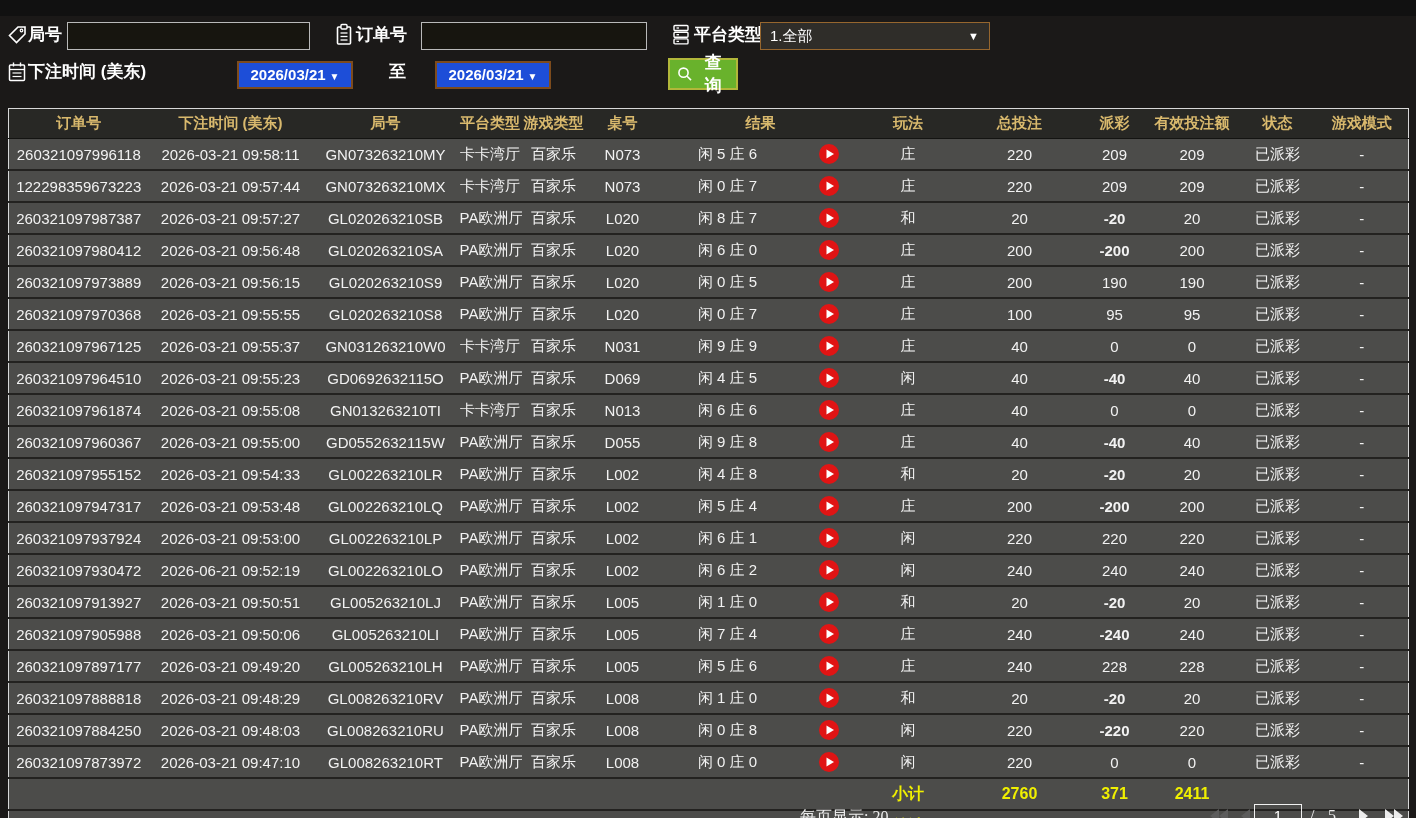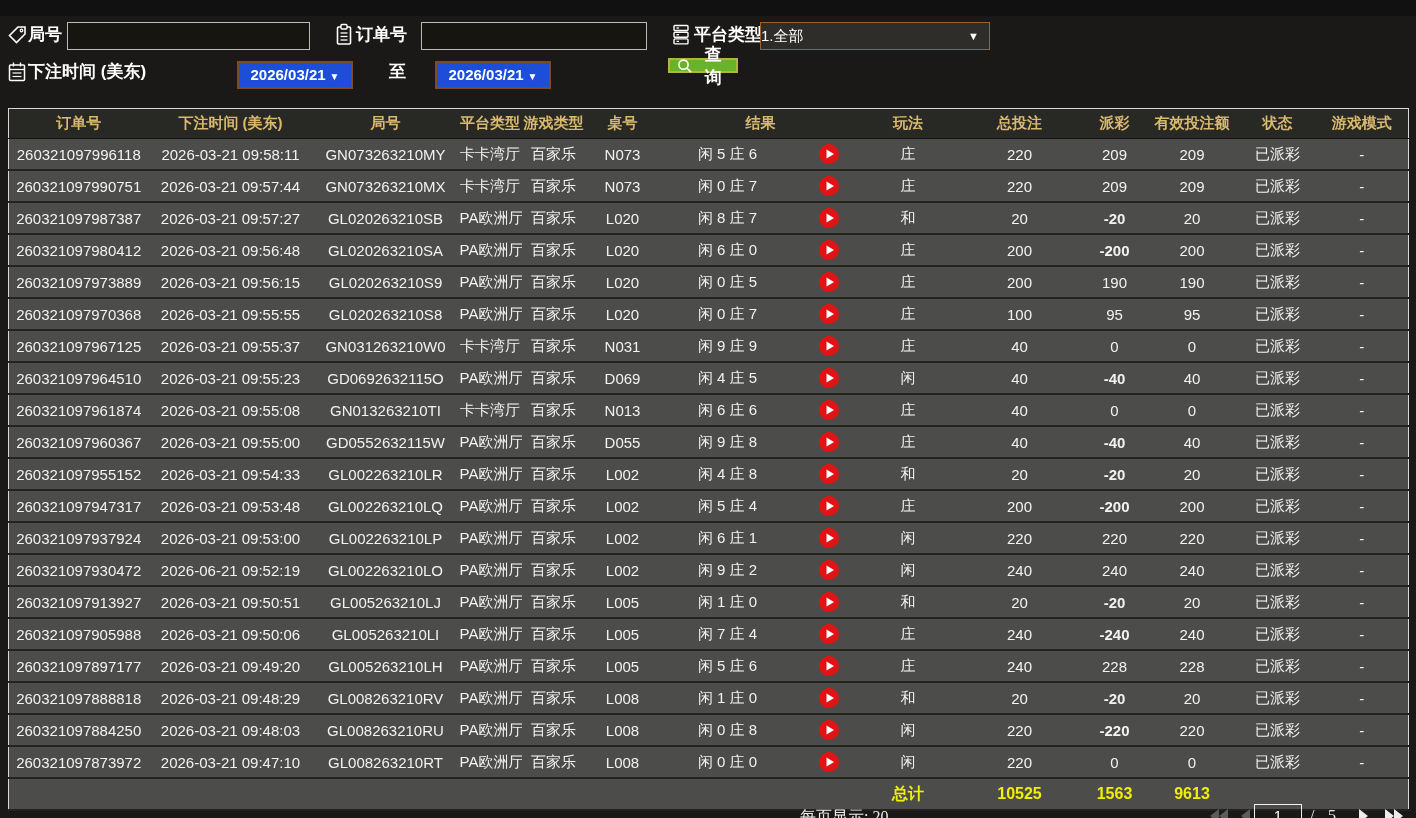--- a/index.html
+++ b/index.html
@@ -5,27 +5,27 @@
   html,body{margin:0;padding:0;background:#111;}
   .screen{position:relative;width:1416px;height:818px;background:#1b1918;overflow:hidden;
           font-family:"Liberation Sans","DejaVu Sans",sans-serif;margin-top:16px;}
   
   .ficon{position:absolute;}
   .flabel{position:absolute;color:#ffffff;font-weight:bold;font-size:17px;line-height:20px;}
   .txt{position:absolute;height:28px;background:#17150f;border:1px solid #b9b9b9;color:#fff;
        font-size:15px;padding:0 6px;box-sizing:border-box;}
   .selectbox{position:absolute;left:760px;top:6px;width:230px;height:28px;background:#2f2d29;
        border:1px solid #96662e;box-sizing:border-box;cursor:pointer;}
-  .selectbox .sel-text{color:#fff;font-size:15px;line-height:26px;display:block;}
+  .selectbox .sel-text{color:#fff;font-size:15px;line-height:26px;padding-left:9px;display:block;}
   .selectbox .arrow{position:absolute;right:10px;top:7px;color:#fff;font-size:11px;}
   .datebtn{position:absolute;width:116px;height:28px;background:#1d4ed8;border:2px solid #7d4b1c;
        color:#fff;font-weight:bold;font-size:15px;text-align:center;line-height:24px;
        box-sizing:border-box;cursor:pointer;}
   .datebtn .arrow{font-size:10px;margin-left:4px;}
-  .qbtn{position:absolute;left:668px;top:42px;width:70px;height:15px;background:#69b22c;
+  .qbtn{position:absolute;left:668px;top:42px;width:70px;height:32px;background:#69b22c;
        border:2px solid #b2b73a;color:#fff;font-weight:bold;font-size:17px;display:flex;
        align-items:center;justify-content:center;gap:3px;box-sizing:border-box;cursor:pointer;}
   
   table.results{position:absolute;left:8px;top:92px;width:1400px;border-collapse:collapse;
        table-layout:fixed;border:1px solid #d8d8d8;}
   table.results th{height:27px;background:#282825;color:#d9b96d;font-size:15px;font-weight:bold;
        border-bottom:1px solid #141412;white-space:nowrap;overflow:hidden;}
   table.results td{height:28px;background:#4c4c4a;color:#f2f2f2;font-size:15px;text-align:center;
        border-bottom:2px solid #232220;white-space:nowrap;overflow:hidden;}
   td.pos{color:#c4163a;}
@@ -149,21 +149,21 @@
                 <polygon points="8.5,6.5 16,11 8.5,15.5" fill="#ffffff"></polygon>
               </svg></span></td>
           <td>庄</td>
           <td>220</td>
           <td class="pos">209</td>
           <td>209</td>
           <td class="status">已派彩</td>
           <td class="mode">-</td>
         </tr>
         <tr>
-          <td>260321097990751</td>
+          <td>122298359673223</td>
           <td>2026-03-21 09:57:44</td>
           <td>GN073263210MX</td>
           <td>卡卡湾厅</td>
           <td>百家乐</td>
           <td>N073</td>
           <td>闲 0 庄 7</td>
           <td><span class="play-icon"><svg width="22" height="22" viewBox="0 0 22 22">
                 <circle cx="11" cy="11" r="10" fill="#e01414"></circle>
                 <polygon points="8.5,6.5 16,11 8.5,15.5" fill="#ffffff"></polygon>
               </svg></span></td>
@@ -383,21 +383,21 @@
           <td class="status">已派彩</td>
           <td class="mode">-</td>
         </tr>
         <tr>
           <td>260321097930472</td>
           <td>2026-06-21 09:52:19</td>
           <td>GL002263210LO</td>
           <td>PA欧洲厅</td>
           <td>百家乐</td>
           <td>L002</td>
-          <td>闲 9 庄 2</td>
+          <td>闲 6 庄 2</td>
           <td><span class="play-icon"><svg width="22" height="22" viewBox="0 0 22 22">
                 <circle cx="11" cy="11" r="10" fill="#e01414"></circle>
                 <polygon points="8.5,6.5 16,11 8.5,15.5" fill="#ffffff"></polygon>
               </svg></span></td>
           <td>闲</td>
           <td>240</td>
           <td class="pos">240</td>
           <td>240</td>
           <td class="status">已派彩</td>
           <td class="mode">-</td>
@@ -511,20 +511,29 @@
               </svg></span></td>
           <td>闲</td>
           <td>220</td>
           <td class="zero">0</td>
           <td>0</td>
           <td class="status">已派彩</td>
           <td class="mode">-</td>
         </tr>
       </tbody>
     <tbody>
+      <tr class="summary">
+        <td colspan="8"></td>
+        <td>小计</td>
+        <td>2760</td>
+        <td>371</td>
+        <td>2411</td>
+        <td></td>
+          <td></td>
+      </tr>
       <tr class="summary">
         <td colspan="8"></td>
         <td>总计</td>
         <td>10525</td>
         <td>1563</td>
         <td>9613</td>
         <td></td>
           <td></td>
       </tr>
     </tbody>

